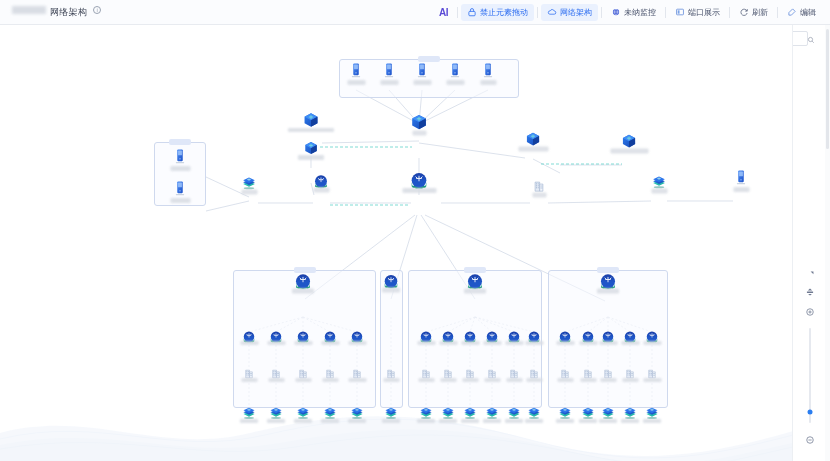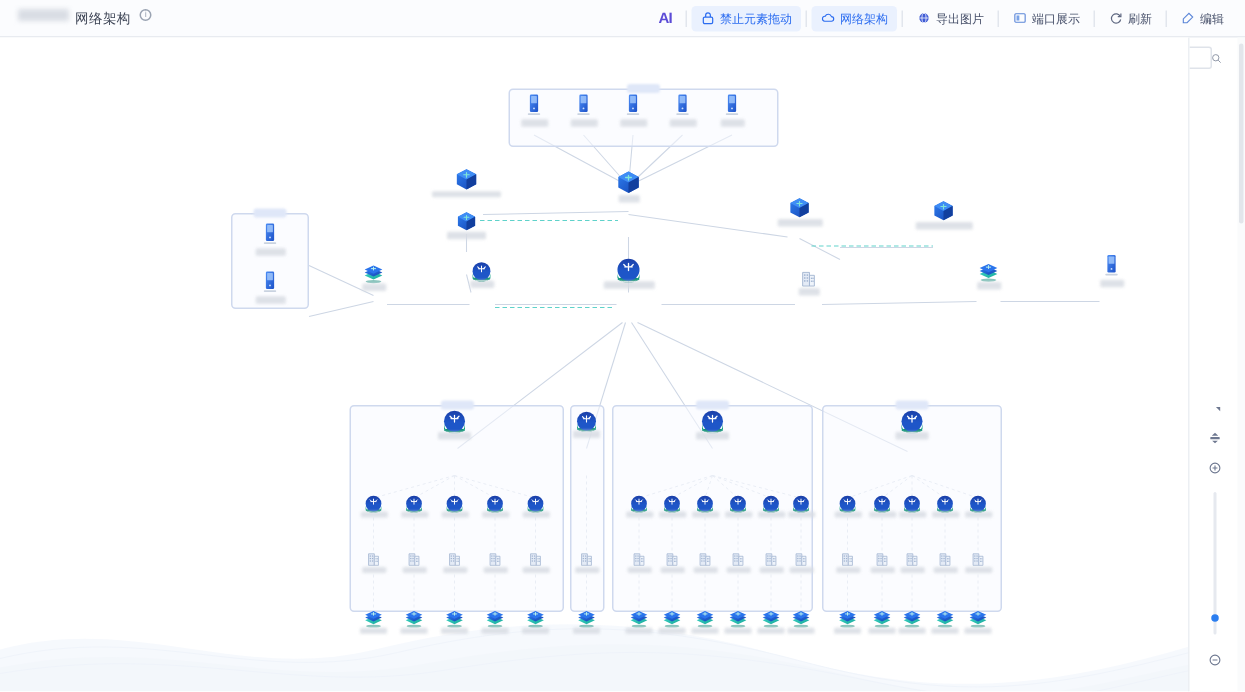--- a/index.html
+++ b/index.html
@@ -148,21 +148,21 @@
       <span class="tsep"></span>
 
       <div class="tbtn">
         <span class="ico">
           <svg viewBox="0 0 16 16" width="10" height="10">
               <circle cx="8" cy="8" r="5" fill="#3f5bd6"></circle>
               <ellipse cx="8" cy="8" rx="2.2" ry="5" fill="none" stroke="#fff" stroke-width=".8"></ellipse>
               <path d="M3 8h10" stroke="#fff" stroke-width=".8"></path>
             </svg>
         </span>
-        <span>导出图片</span>
+        <span>未纳监控</span>
       </div>
       <span class="tsep"></span>
 
       <div class="tbtn">
         <span class="ico">
           <svg viewBox="0 0 16 16" width="10" height="10">
               <rect x="2.5" y="3.5" width="11" height="9" rx="1" fill="none" stroke="#5b86d8" stroke-width="1.2"></rect>
               <rect x="4.3" y="5.3" width="3" height="5.4" fill="#7aa3e8"></rect>
             </svg>
         </span>

